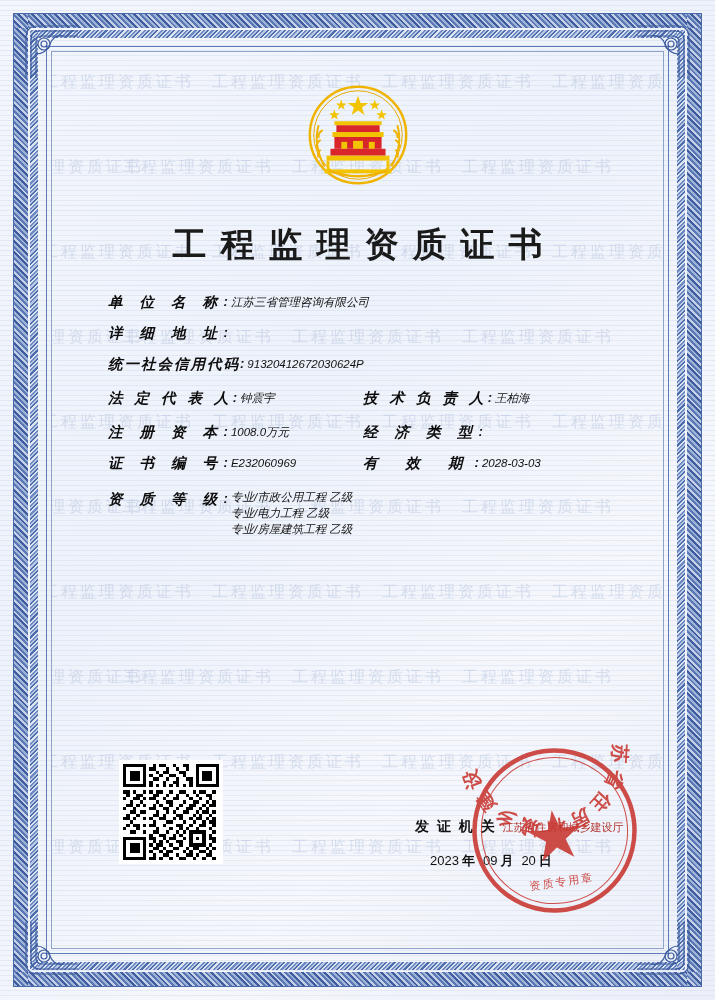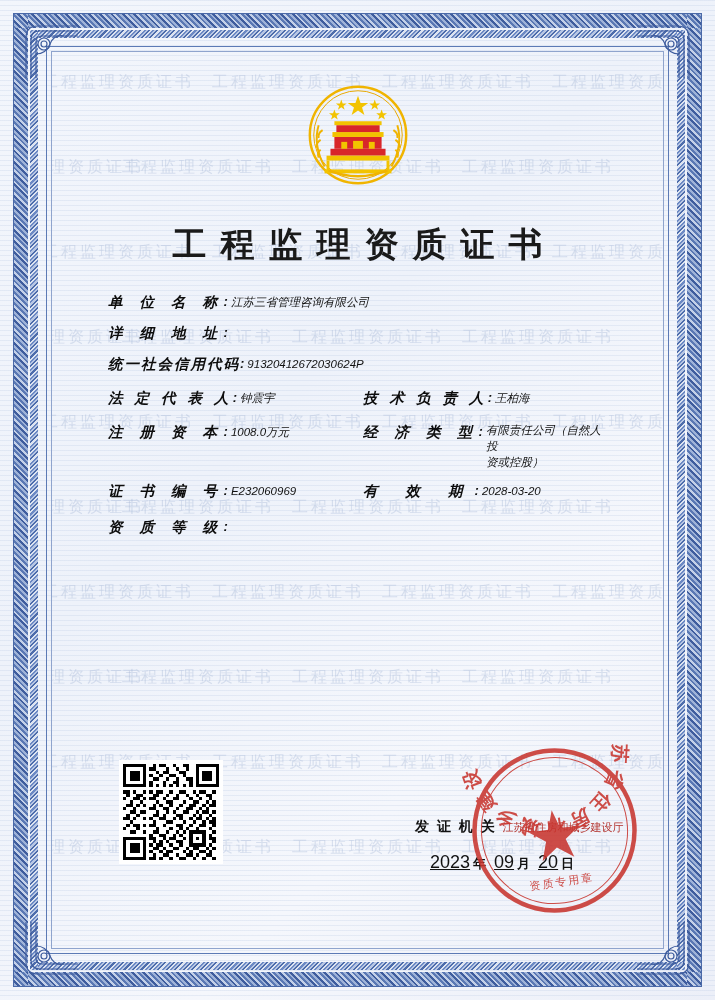--- a/index.html
+++ b/index.html
@@ -212,21 +212,21 @@
     color: #b3332e;
   }
   .date-line {
     position: absolute;
     left: 430px;
     top: 852px;
     font-size: 13px;
     color: #111;
     white-space: nowrap;
   }
-  .date-line .num { font-size: 18px; text-decoration: underline; }
+  .date-line .num { font-size: 13px; }
   .date-line .cn { font-weight: bold; margin: 0 8px 0 3px; }
 
   
   .seal {
     position: absolute;
     left: 462px;
     top: 738px;
     width: 185px;
     height: 185px;
     pointer-events: none;
@@ -429,43 +429,44 @@
 
     <div class="row pair" style="margin-top:14px;">
       <span class="cell-a">
         <span class="label sp1">注 册 资 本</span>
         <span class="colon">:</span>
         <span class="value">1008.0万元</span>
       </span>
       <span class="cell-b">
         <span class="label sp1">经 济 类 型</span>
         <span class="colon">:</span>
-        <span class="value multi">
-          <span class="ln">有限责任公司（自然人投</span>
-          <span class="ln">资或控股）</span>
-        </span>
       </span>
     </div>
 
     <div class="row pair" style="margin-top:10px;">
       <span class="cell-a">
         <span class="label sp1">证 书 编 号</span>
         <span class="colon">:</span>
         <span class="value">E232060969</span>
       </span>
       <span class="cell-b">
         <span class="label sp5">有 效 期</span>
         <span class="colon">:</span>
-        <span class="value">2028-03-20</span>
+        <span class="value">2028-03-03</span>
       </span>
     </div>
 
     <div class="row" style="margin-top:16px;">
       <span class="label sp1">资 质 等 级</span>
       <span class="colon">:</span>
+      <span class="value multi">
+        <span class="ln">专业/市政公用工程 乙级</span>
+        <span class="ln">专业/电力工程 乙级</span>
+        <span class="ln">专业/房屋建筑工程 乙级</span>
+      </span>
     </div>
 
   </div>
 
   <div class="qr">
     <svg width="96" height="96" viewBox="0 0 29 29" shape-rendering="crispEdges">
       <rect width="29" height="29" fill="#ffffff"></rect>
       <g fill="#000000">
 
         <rect x="0" y="0" width="7" height="1"></rect>

